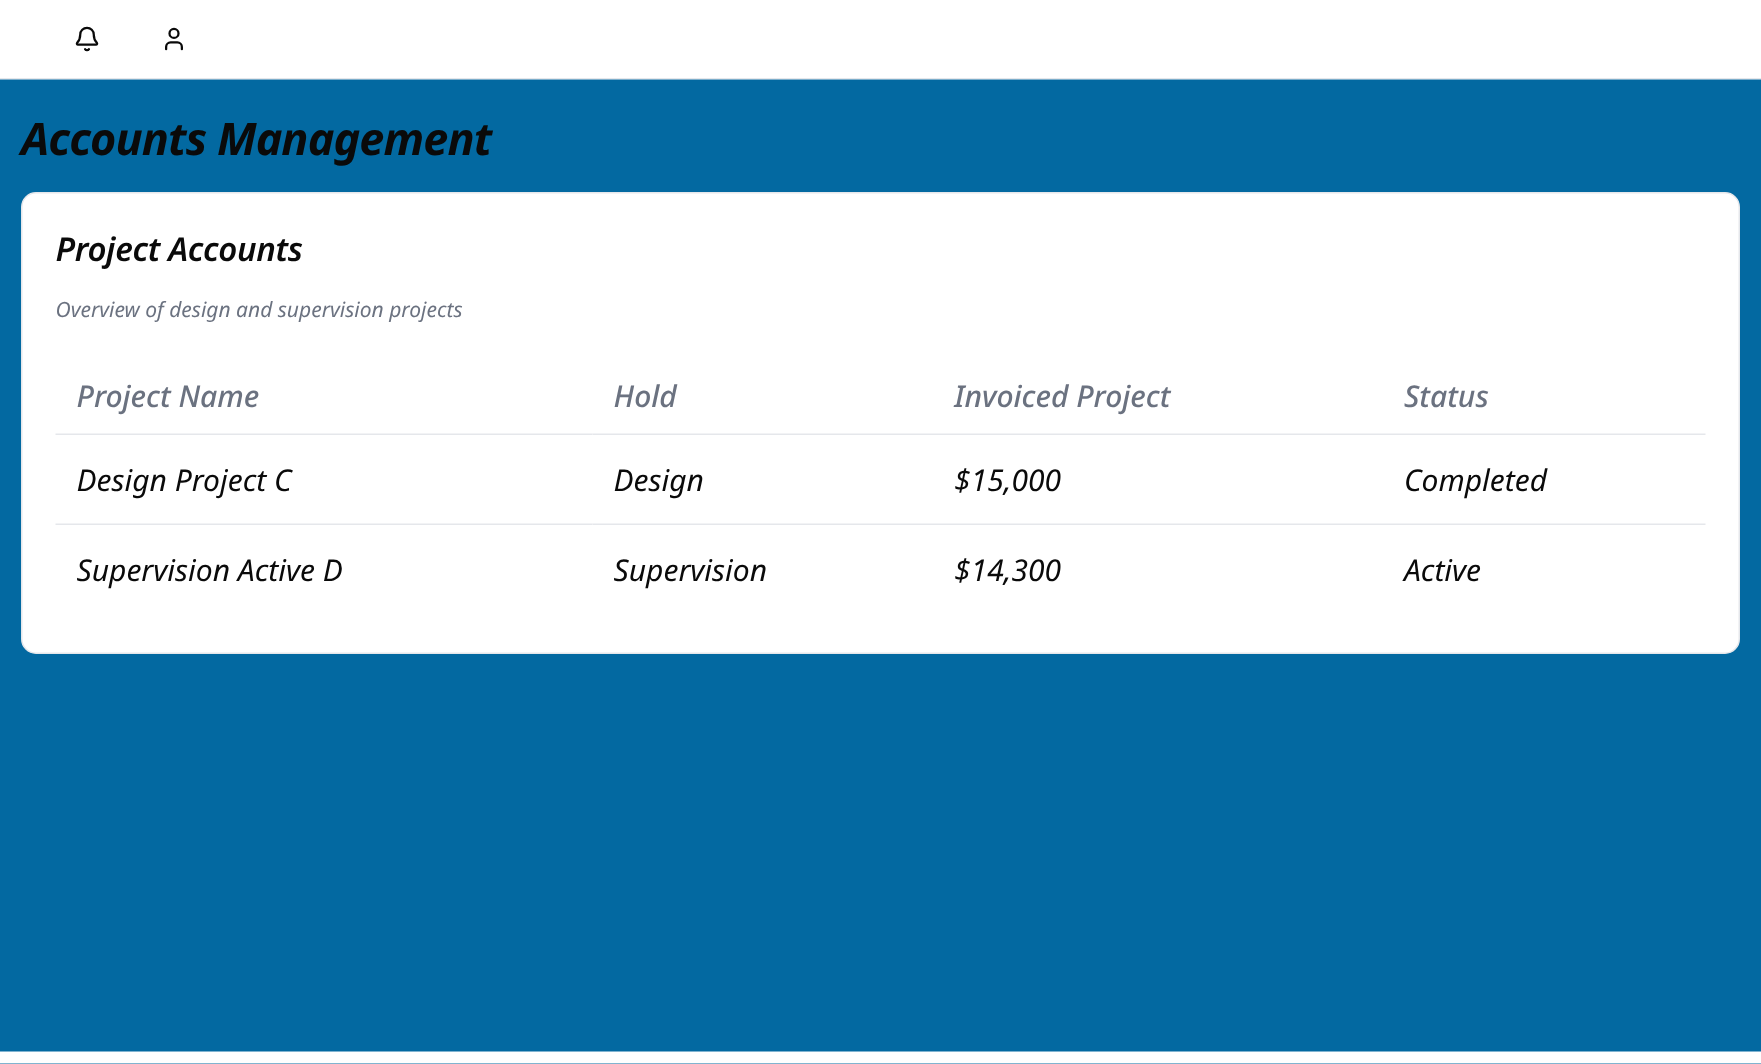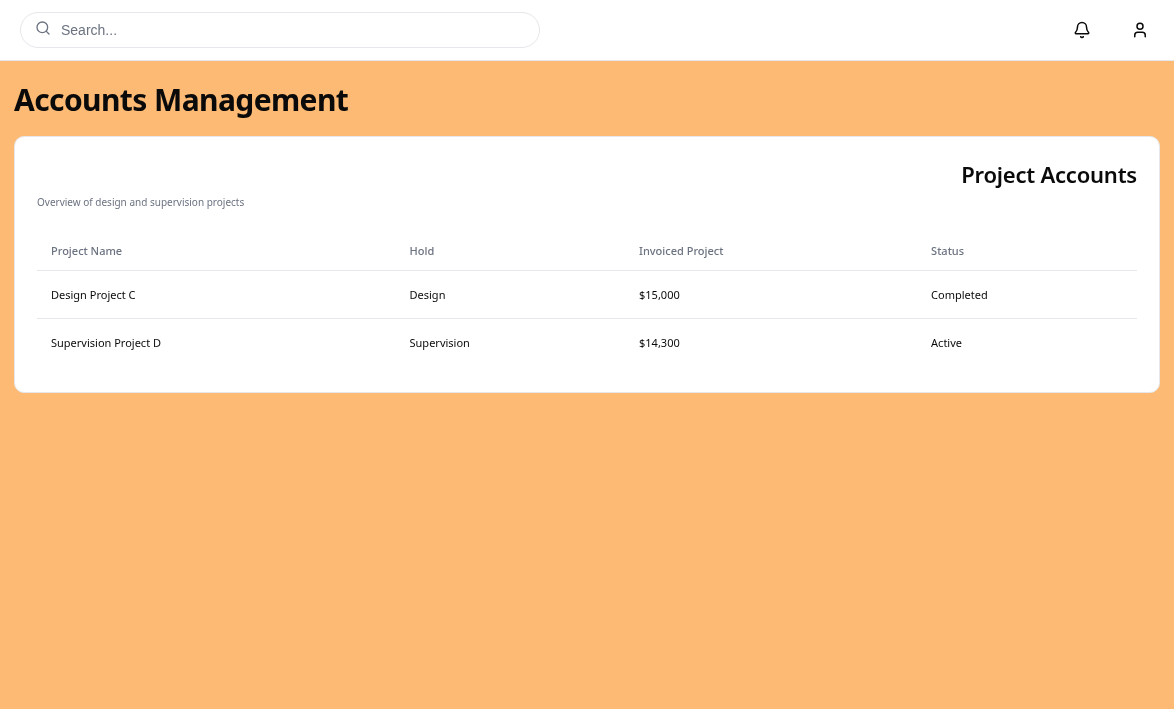--- a/index.html
+++ b/index.html
@@ -56,82 +56,71 @@
     justify-content: center;
     cursor: pointer;
     color: #0a0a0a;
     background: transparent;
     border: none;
     border-radius: 6px;
   }
   .icon-btn svg { width: 18px; height: 18px; }
 
   main.page {
-    background: #fdba74;
+    background: #0369a1;
     min-height: calc(100% - 61px);
     padding: 18px 14px 40px;
+    font-style: italic;
   }
   .page-title {
     font-weight: 700;
     font-size: 30px;
     letter-spacing: -0.02em;
     margin: 0 0 16px 0;
   }
   .card {
     background: #ffffff;
     border: 1px solid #e5e7eb;
     border-radius: 10px;
     padding: 22px 22px 26px;
   }
   .card-title {
     font-weight: 600;
     font-size: 22px;
     letter-spacing: -0.01em;
-    text-align: right;
   }
   .card-subtitle {
-    margin-top: 6px;
-    font-size: 10px;
+    margin-top: 16px;
+    font-size: 14px;
     color: #6b7280;
   }
   table.data {
     width: 100%;
     border-collapse: collapse;
     margin-top: 22px;
-    font-size: 11px;
+    font-size: 20px;
   }
   table.data thead th {
     text-align: left;
     font-weight: 500;
     color: #6b7280;
     padding: 12px 14px;
     border-bottom: 1px solid #e5e7eb;
   }
   table.data tbody td {
     padding: 16px 14px;
     border-bottom: 1px solid #e5e7eb;
     color: #0a0a0a;
   }
   table.data tbody tr:last-child td { border-bottom: none; }
 </style>
 </head>
 <body>
 
 <header class="topbar">
-  <div class="search-wrap">
-    <div class="search-field">
-      <span>
-        <svg viewBox="0 0 24 24" fill="none" stroke="currentColor" stroke-width="2" stroke-linecap="round" stroke-linejoin="round">
-            <circle cx="11" cy="11" r="8"></circle>
-            <path d="m21 21-4.3-4.3"></path>
-          </svg>
-      </span>
-      <input class="search-input" type="text" placeholder="Search..." style="">
-    </div>
-  </div>
   <div class="topbar-actions">
     <button class="icon-btn">
       <svg viewBox="0 0 24 24" fill="none" stroke="currentColor" stroke-width="2" stroke-linecap="round" stroke-linejoin="round">
           <path d="M10.268 21a2 2 0 0 0 3.464 0"></path>
           <path d="M3.262 15.326A1 1 0 0 0 4 17h16a1 1 0 0 0 .74-1.673C19.41 13.956 18 12.499 18 8A6 6 0 0 0 6 8c0 4.499-1.411 5.956-2.738 7.326"></path>
         </svg>
     </button>
     <button class="icon-btn">
       <svg viewBox="0 0 24 24" fill="none" stroke="currentColor" stroke-width="2" stroke-linecap="round" stroke-linejoin="round">
           <path d="M19 21v-2a4 4 0 0 0-4-4H9a4 4 0 0 0-4 4v2"></path>
@@ -158,21 +147,21 @@
         </tr>
       </thead>
       <tbody>
         <tr>
           <td>Design Project C</td>
           <td>Design</td>
           <td>$15,000</td>
           <td>Completed</td>
         </tr>
         <tr>
-          <td>Supervision Project D</td>
+          <td>Supervision Active D</td>
           <td>Supervision</td>
           <td>$14,300</td>
           <td>Active</td>
         </tr>
       </tbody>
     </table>
   </section>
 </main>
 
 </body></html>

